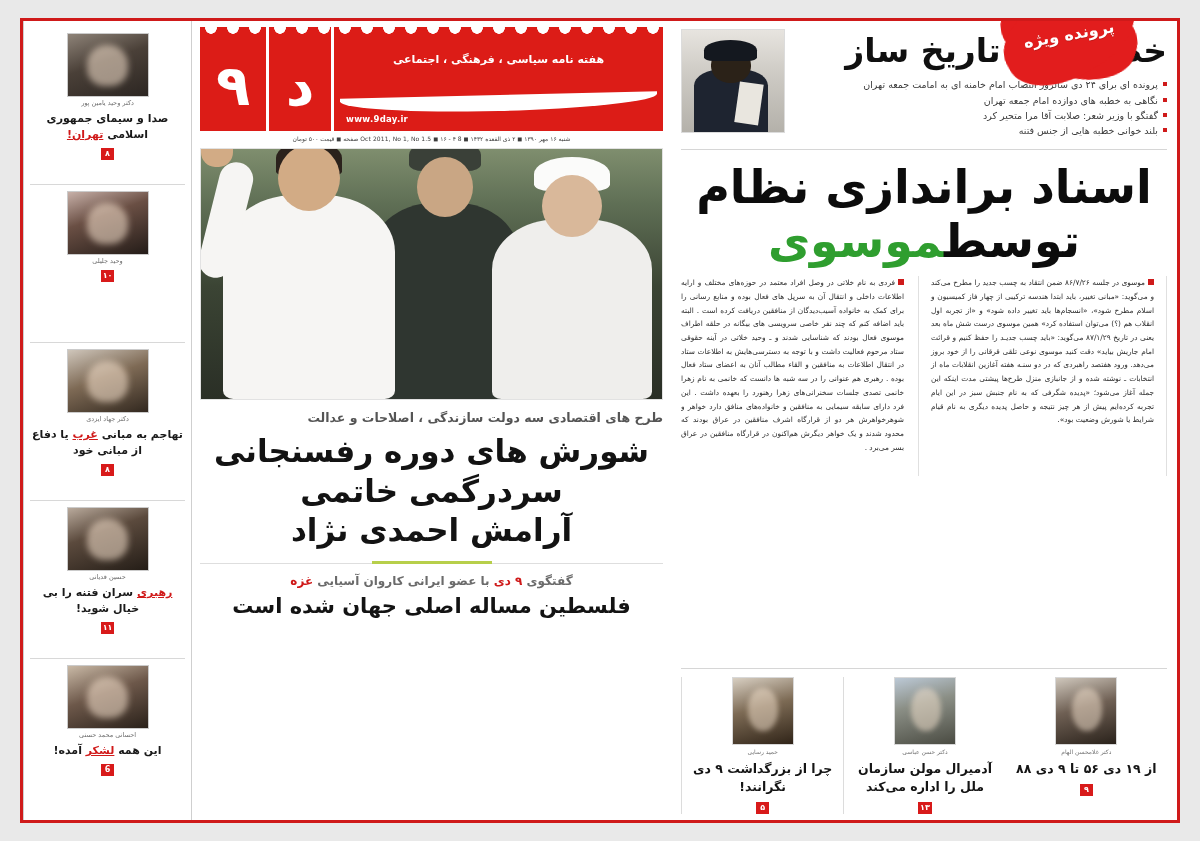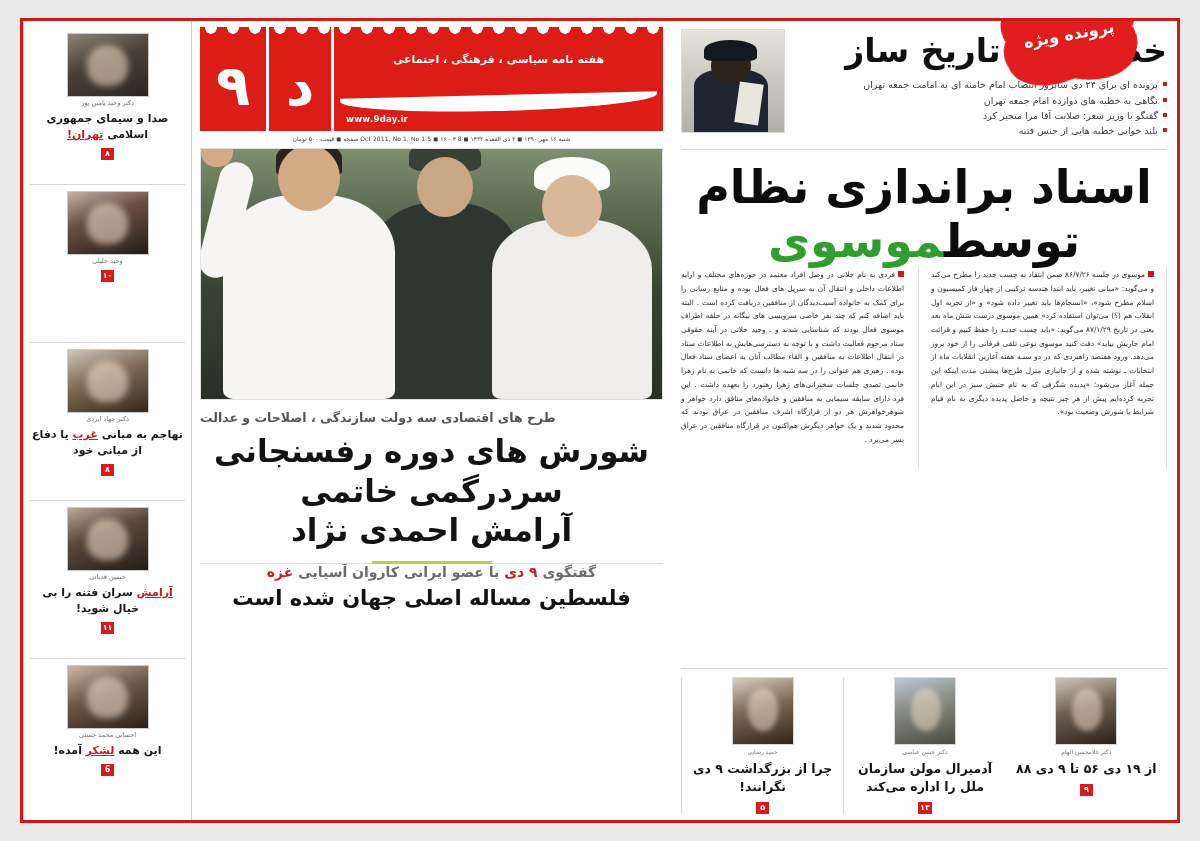--- a/index.html
+++ b/index.html
@@ -178,41 +178,41 @@
     position: absolute; top: -34px; left: -14px;
     width: 34px; height: 118px; background: #f6f5f3;
     border-radius: 18px; transform: rotate(14deg);
   }
   .fig3 .hand {
     position: absolute; top: -62px; left: -22px;
     width: 32px; height: 34px; background: #d2ab85; border-radius: 44%;
   }
 
   .kicker {
-    text-align: left; font-size: 12.5px; color: #555;
+    text-align: right; font-size: 12.5px; color: #555;
     margin-top: 10px; font-weight: bold;
   }
   .center-headline {
     text-align: center;
     font-size: 31px; font-weight: bold; color: #131313;
     line-height: 1.28; margin-top: 7px;
     letter-spacing: -.3px;
   }
   .center-rule {
     margin-top: 12px; height: 1px; background: #dedede;
     position: relative;
   }
   .center-rule::after {
     content: ""; position: absolute;
     left: 50%; transform: translateX(-50%);
     top: -2px; width: 120px; height: 3px; background: #b7cf4a;
   }
   .sub-kicker {
-    text-align: center; font-size: 14px; color: #6b6b6b;
-    font-weight: bold;
+    text-align: center; font-size: 12px; color: #6b6b6b;
+    margin-top: 10px; font-weight: bold;
   }
   .sub-kicker .hl { color: #cf1a1a; }
   .sub-headline {
     text-align: center; font-size: 21px; font-weight: bold;
     color: #131313; margin-top: 6px;
   }
 
   
   .main {
     flex: 1 1 auto;
@@ -301,21 +301,21 @@
   .lead-kicker .hl { color: #cf1a1a; }
   .lead-headline {
     text-align: center; margin-top: 10px;
     font-size: 46px; font-weight: bold; color: #0c0c0c;
     line-height: 1.18; letter-spacing: -1px;
   }
   .lead-headline .green { color: #2f9e2f; }
 
   .body-cols {
     display: flex; flex-direction: row-reverse;
-    gap: 14px; margin-top: 0;
+    gap: 14px; margin-top: 8px;
     flex: 1 1 auto;
   }
   .bcol {
     flex: 1 1 0;
     font-size: 7.4px; line-height: 1.85;
     color: #2d2d2d; text-align: justify;
     max-height: 200px; overflow: hidden;
   }
   .bcol .lead-mark {
     display: inline-block; width: 6px; height: 6px;
@@ -387,21 +387,21 @@
       <div class="sb-item">
         <div class="sb-photo p3"></div>
         <div class="sb-byline">دکتر جهاد ایزدی</div>
         <div class="sb-title"><span>تهاجم به مبانی </span><span class="hl">غرب</span><span> یا دفاع از مبانی خود</span></div>
         <div class="sb-badge">۸</div>
       </div>
 
       <div class="sb-item">
         <div class="sb-photo p4"></div>
         <div class="sb-byline">حسین قدیانی</div>
-        <div class="sb-title"><span></span><span class="hl">آرامش</span><span> سران فتنه را بی خیال شوید!</span></div>
+        <div class="sb-title"><span></span><span class="hl">رهبری</span><span> سران فتنه را بی خیال شوید!</span></div>
         <div class="sb-badge">۱۱</div>
       </div>
 
       <div class="sb-item">
         <div class="sb-photo p5"></div>
         <div class="sb-byline">احسانی محمد حسنی</div>
         <div class="sb-title"><span>این همه </span><span class="hl">لشکر</span><span> آمده!</span></div>
         <div class="sb-badge">6</div>
       </div>
 

